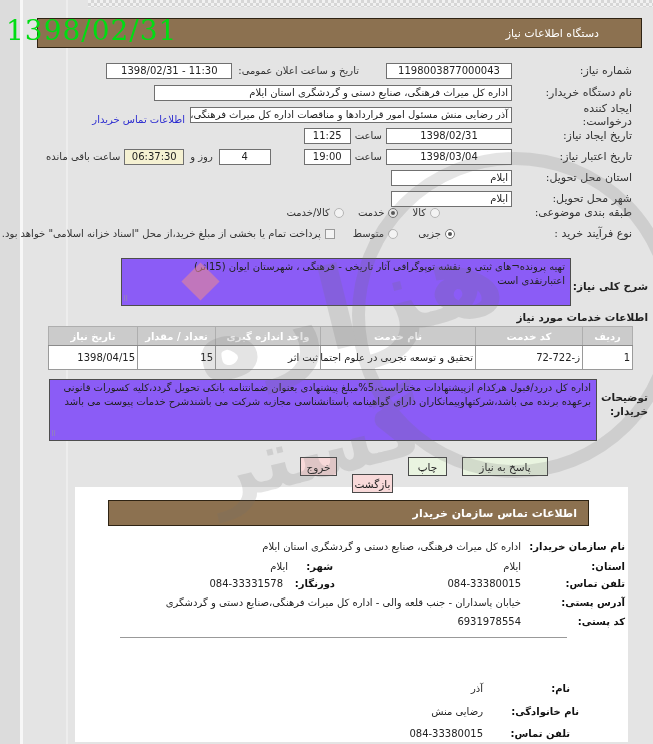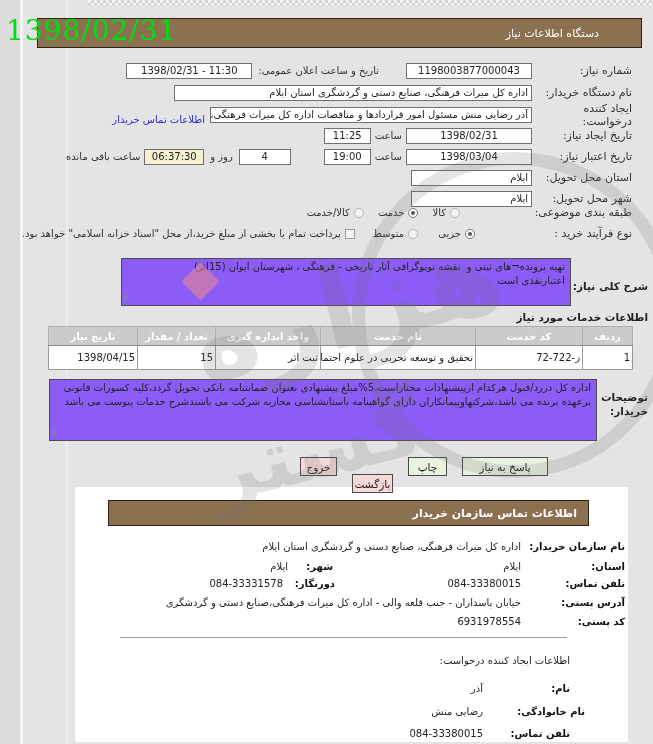--- a/index.html
+++ b/index.html
@@ -12,21 +12,21 @@
   .left-line{position:absolute;left:20px;top:0;bottom:0;width:3px;background:#f7f7f7;}
   .left-line2{position:absolute;left:66px;top:0;bottom:0;width:2px;background:#ededed;}
   .checker{position:absolute;left:88px;right:0;top:0;height:7px;
     background:conic-gradient(#d6d6d6 25%, #f1f1f1 0 50%, #d6d6d6 0 75%, #f1f1f1 0) 0 0/6px 6px;}
   .bar{background:#8c7150;border:1px solid #2e2313;color:#fff;box-sizing:border-box;
        display:flex;align-items:center;font-size:11px;}
   .bar1{position:absolute;left:37px;top:18px;width:605px;height:30px;padding-right:42px;}
   .date-overlay{position:absolute;left:6px;top:14px;z-index:40;color:#00dd12;
     font-family:"DejaVu Serif", serif;font-size:28px;letter-spacing:1px;white-space:nowrap;}
   .row{position:absolute;right:21px;left:0;height:17px;display:flex;align-items:center;direction:rtl;}
-  .flabel{flex:none;width:100px;color:#333;}
+  .flabel{flex:none;width:100px;color:#333;padding-left:20px;}
   .tb{flex:none;background:#fff;border:1px solid #707070;height:16px;box-sizing:border-box;
       font-size:10px;display:flex;align-items:center;padding:0 3px;overflow:hidden;white-space:nowrap;}
   .tb.center{justify-content:center;}
   .ltr{direction:ltr;}
   .beige{background:#f5f1d2;}
   .link{color:#2c2cd0;font-size:10px;white-space:nowrap;}
   .small{font-size:10px;color:#333;white-space:nowrap;}
   .radio{flex:none;width:10px;height:10px;border-radius:50%;border:1px solid #b5b5b5;background:#f3f3f3;box-sizing:border-box;}
   .radio.on{border-color:#777;background:#fff;position:relative;}
   .radio.on::after{content:"";position:absolute;left:2px;top:2px;width:4px;height:4px;border-radius:50%;background:#555;}
@@ -214,29 +214,26 @@
       <span class="plabel" style="right:3px;">آدرس پستی:</span>
       <span class="pvalue" style="right:107px;">خیابان پاسداران - جنب قلعه والی - اداره کل میراث فرهنگی،صنایع دستی و گردشگری</span>
     </div>
     <div class="prow" style="top:129px;">
       <span class="plabel" style="right:3px;">کد پستی:</span>
       <span class="pvalue ltr" style="right:107px;">6931978554</span>
     </div>
 
     <div class="divider"></div>
 
-    <div class="prow" style="top:168px;">
-      <span class="pvalue" style="right:58px;">اطلاعات ایجاد کننده درخواست:</span>
-    </div>
     <div class="prow" style="top:196px;">
       <span class="plabel" style="right:58px;">نام:</span>
       <span class="pvalue" style="right:145px;">آذر</span>
     </div>
     <div class="prow" style="top:219px;">
-      <span class="plabel" style="right:43px;">نام خانوادگی:</span>
+      <span class="plabel" style="right:49px;">نام خانوادگی:</span>
       <span class="pvalue" style="right:145px;">رضایی منش</span>
     </div>
     <div class="prow" style="top:241px;">
       <span class="plabel" style="right:58px;">تلفن تماس:</span>
       <span class="pvalue ltr" style="right:145px;">084-33380015</span>
     </div>
   </div>
 
   <div class="wm">
     <div class="ring"></div>

